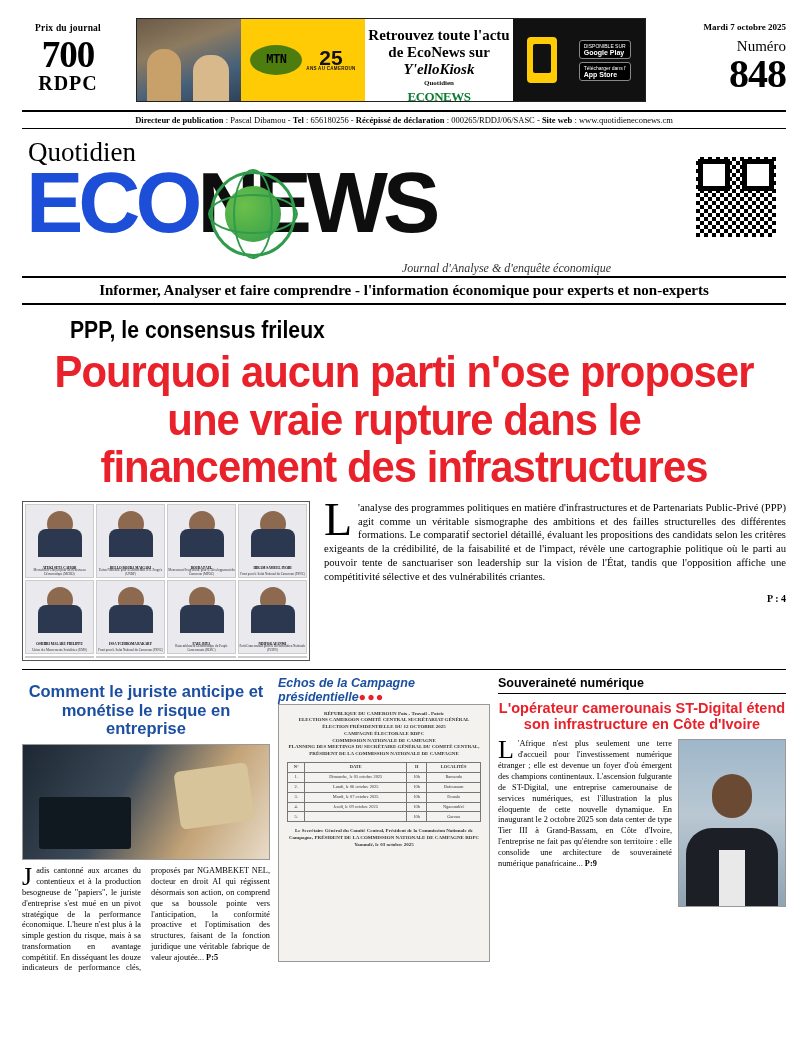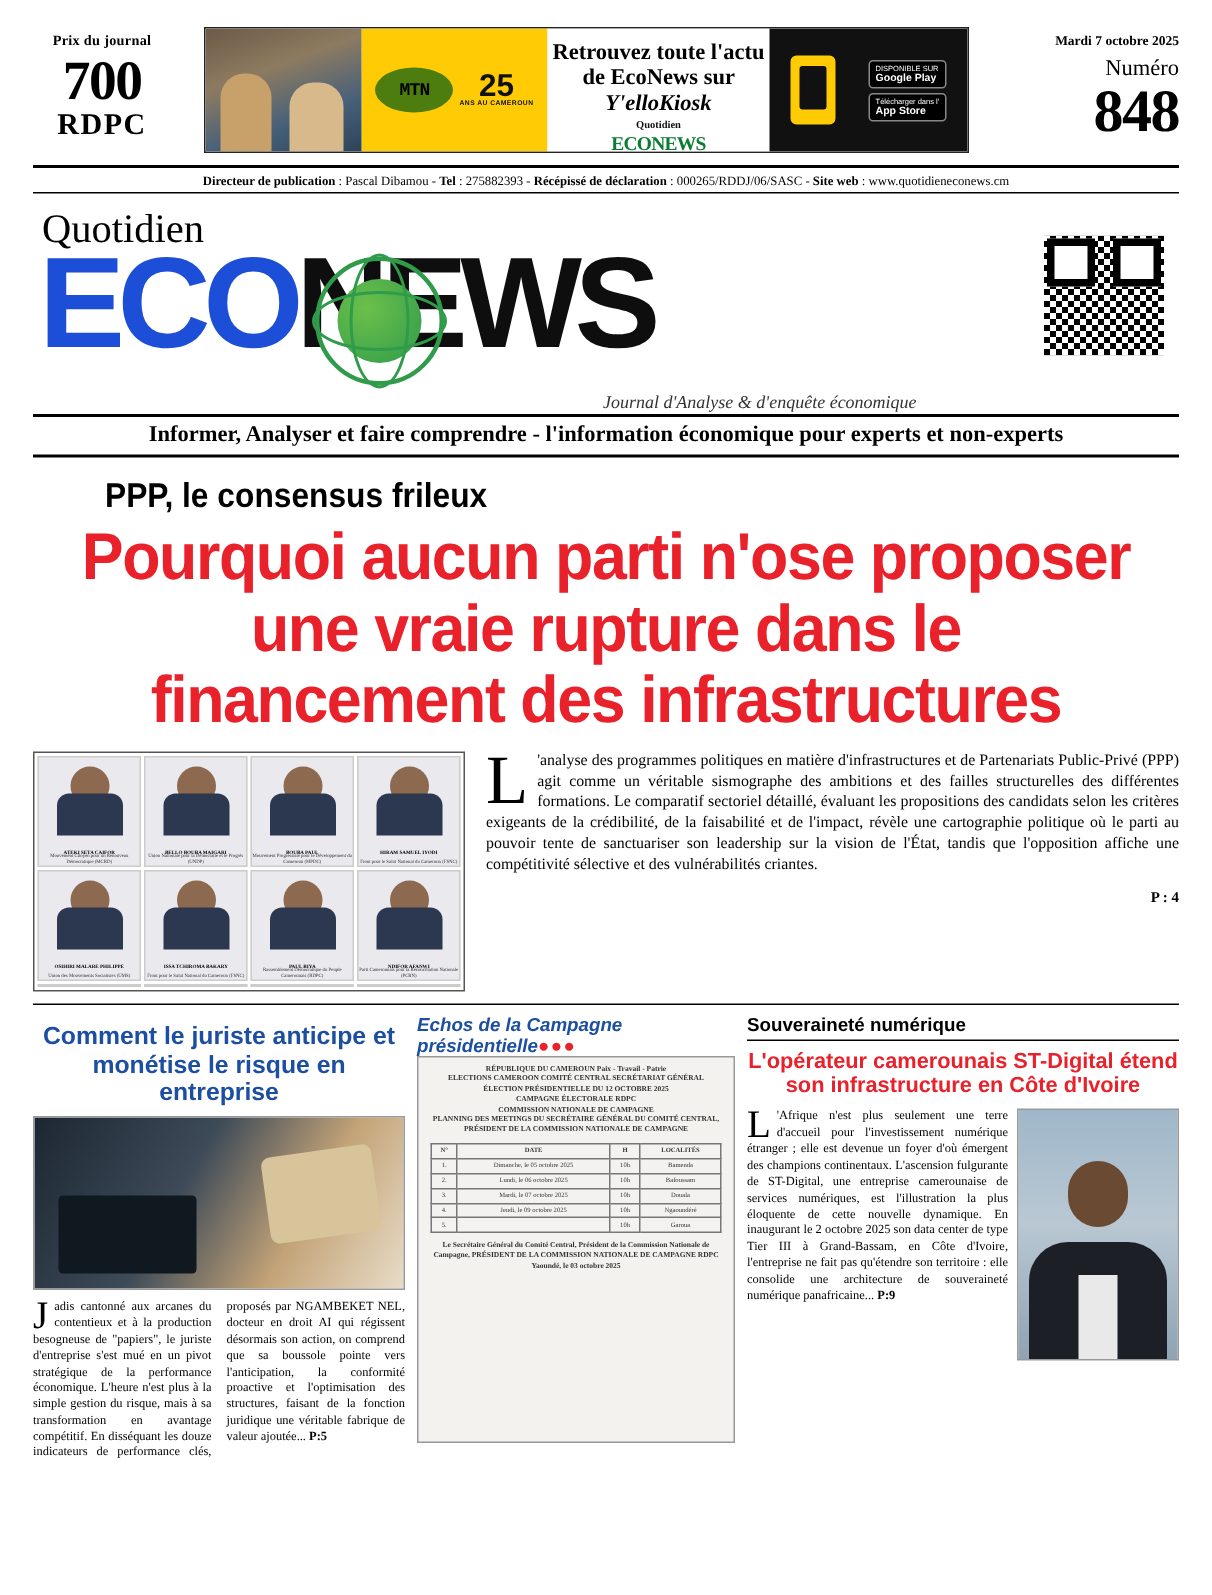--- a/index.html
+++ b/index.html
@@ -178,21 +178,21 @@
       <div class="dt">Mardi 7 octobre 2025</div>
       <div class="num">Numéro</div>
       <div class="no">848</div>
     </div>
   </div>
 
   <div class="infoline">
     <b>Directeur de publication</b> :
     <span>Pascal Dibamou</span> -
     <b>Tel</b> :
-    <span>275882393</span> -
+    <span>656180256</span> -
     <b>Récépissé de déclaration</b> :
     <span>000265/RDDJ/06/SASC</span> -
     <b>Site web</b> :
     <span>www.quotidieneconews.cm</span>
   </div>
 
   <div class="masthead">
     <div class="quot">Quotidien</div>
     <div class="logo-wrap">
       <div class="logo-text">

